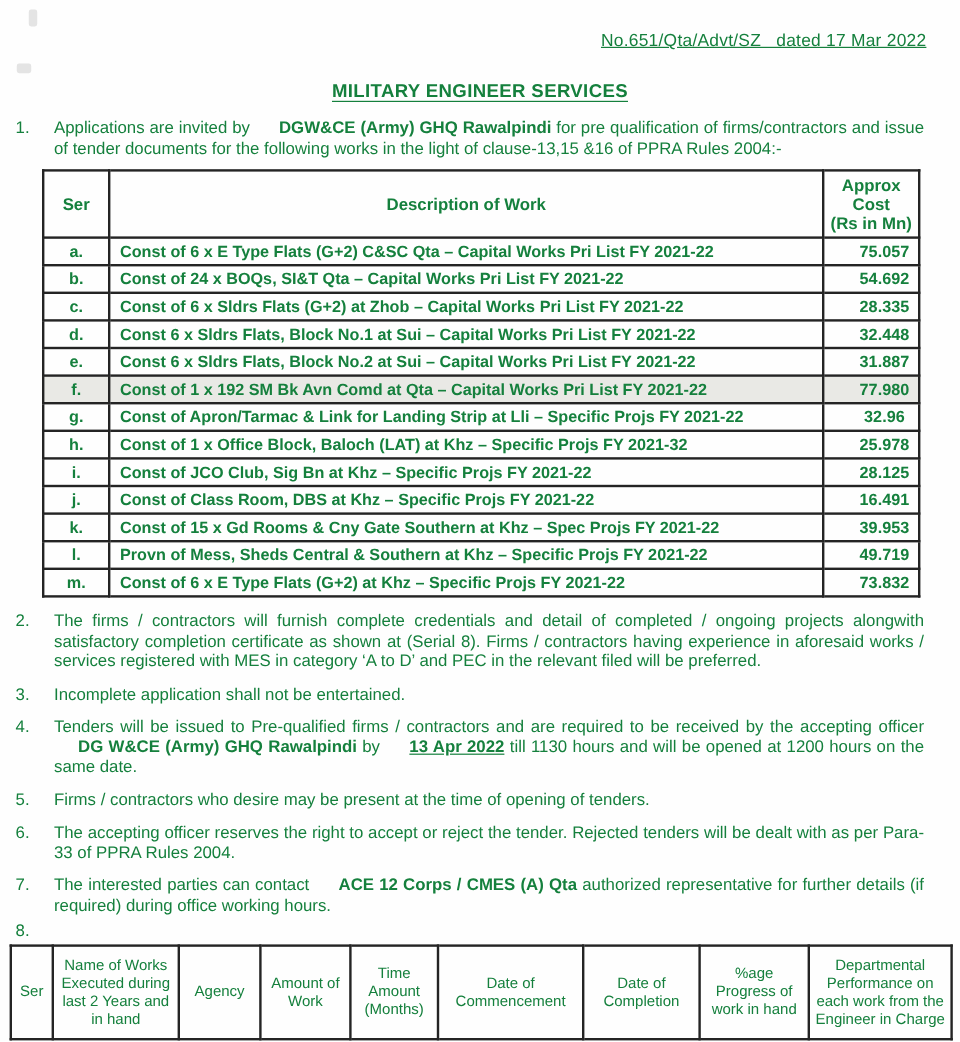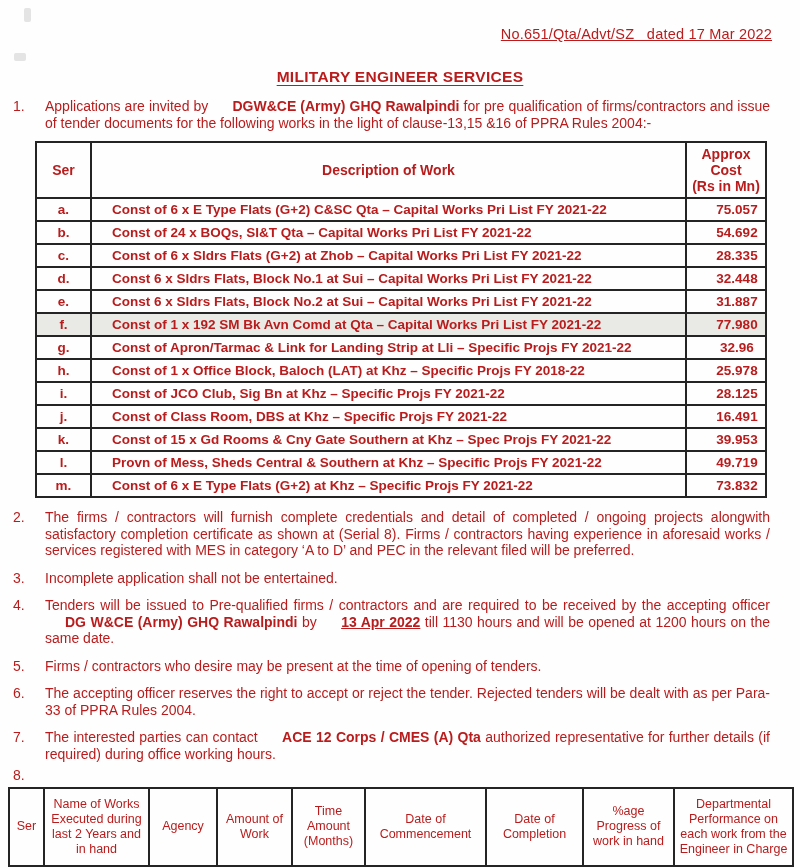--- a/index.html
+++ b/index.html
@@ -2,21 +2,21 @@
 <html><head>
 <meta charset="utf-8">
 <style>
   html,body { margin:0; padding:0; background:#ffffff; }
   .page {
     position:relative;
     width:800px; height:868px;
     background:#fefefe;
     overflow:hidden;
     font-family:"Liberation Sans", sans-serif;
-    color:#b91c1c;
+    color:#15803d;
   }
   .artifact { position:absolute; background:#c9c9c9; opacity:.5; border-radius:2px; }
   .a1 { left:24px; top:8px;  width:7px; height:14px; }
   .a2 { left:14px; top:53px; width:12px; height:8px; }
 
   .ref-line {
     margin:26px 28px 0 0;
     text-align:right;
     font-size:14.5px;
     letter-spacing:.2px;
@@ -42,21 +42,21 @@
   }
   .works th, .works td { border:2px solid #242424; }
   .works th {
     font-size:14px; font-weight:bold; line-height:16px; padding:3px 0; text-align:center;border-radius:23px;
   }
   .works td {
     font-weight:bold; font-size:13.5px; line-height:19px; padding:1px 2px;
     overflow:hidden; white-space:nowrap;
   }
   .works td.ser  { text-align:center; }
-  .works td.desc { padding-left:20px; }
+  .works td.desc { padding-left:8px; }
   .works td.cost { text-align:center;padding-left:24px; }
   .works tr.shaded { background:#e9e9e5; }
 
   table.prequal { margin:3px 8px 0 8px; width:784px; }
   .prequal th {
     border:2px solid #242424;
     font-weight:normal; font-size:12.5px; line-height:15px;
     padding:3px 2px; height:70px; vertical-align:middle; text-align:center;
   }
 </style>
@@ -127,21 +127,21 @@
           <td class="desc">Const of 1 x 192 SM Bk Avn Comd at Qta – Capital Works Pri List FY 2021-22</td>
           <td class="cost">77.980</td>
         </tr>
         <tr>
           <td class="ser">g.</td>
           <td class="desc">Const of Apron/Tarmac &amp; Link for Landing Strip at Lli – Specific Projs FY 2021-22</td>
           <td class="cost">32.96</td>
         </tr>
         <tr>
           <td class="ser">h.</td>
-          <td class="desc">Const of 1 x Office Block, Baloch (LAT) at Khz – Specific Projs FY 2018-22</td>
+          <td class="desc">Const of 1 x Office Block, Baloch (LAT) at Khz – Specific Projs FY 2021-32</td>
           <td class="cost">25.978</td>
         </tr>
         <tr>
           <td class="ser">i.</td>
           <td class="desc">Const of JCO Club, Sig Bn at Khz – Specific Projs FY 2021-22</td>
           <td class="cost">28.125</td>
         </tr>
         <tr>
           <td class="ser">j.</td>
           <td class="desc">Const of Class Room, DBS at Khz – Specific Projs FY 2021-22</td>

